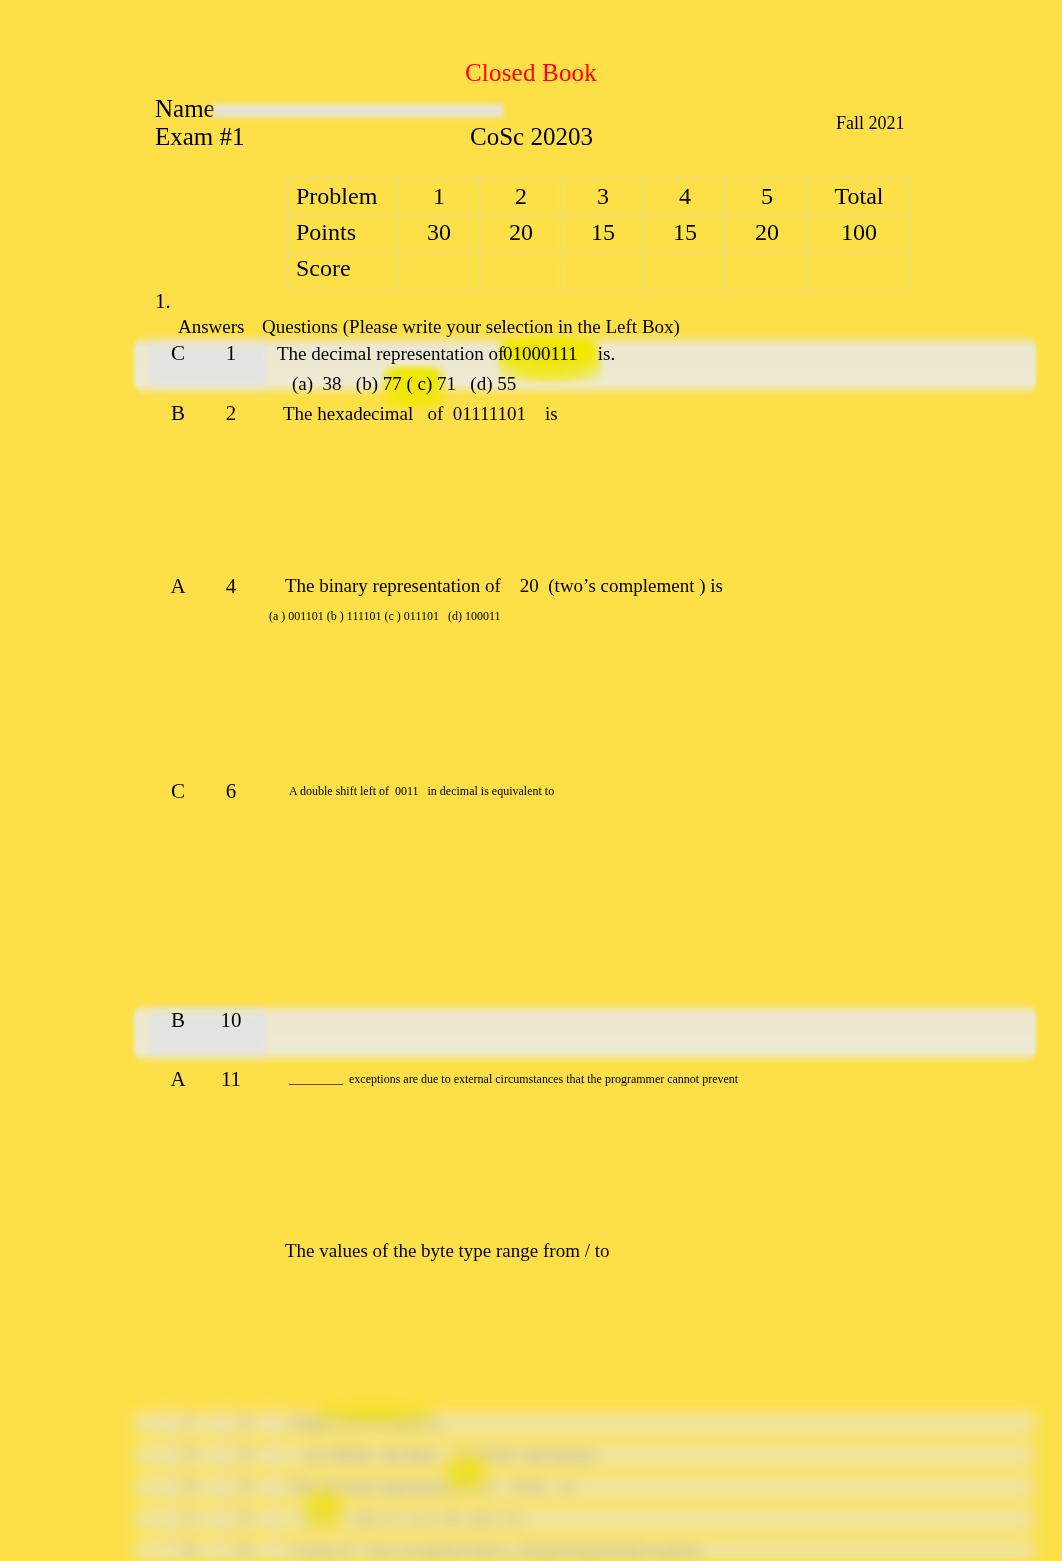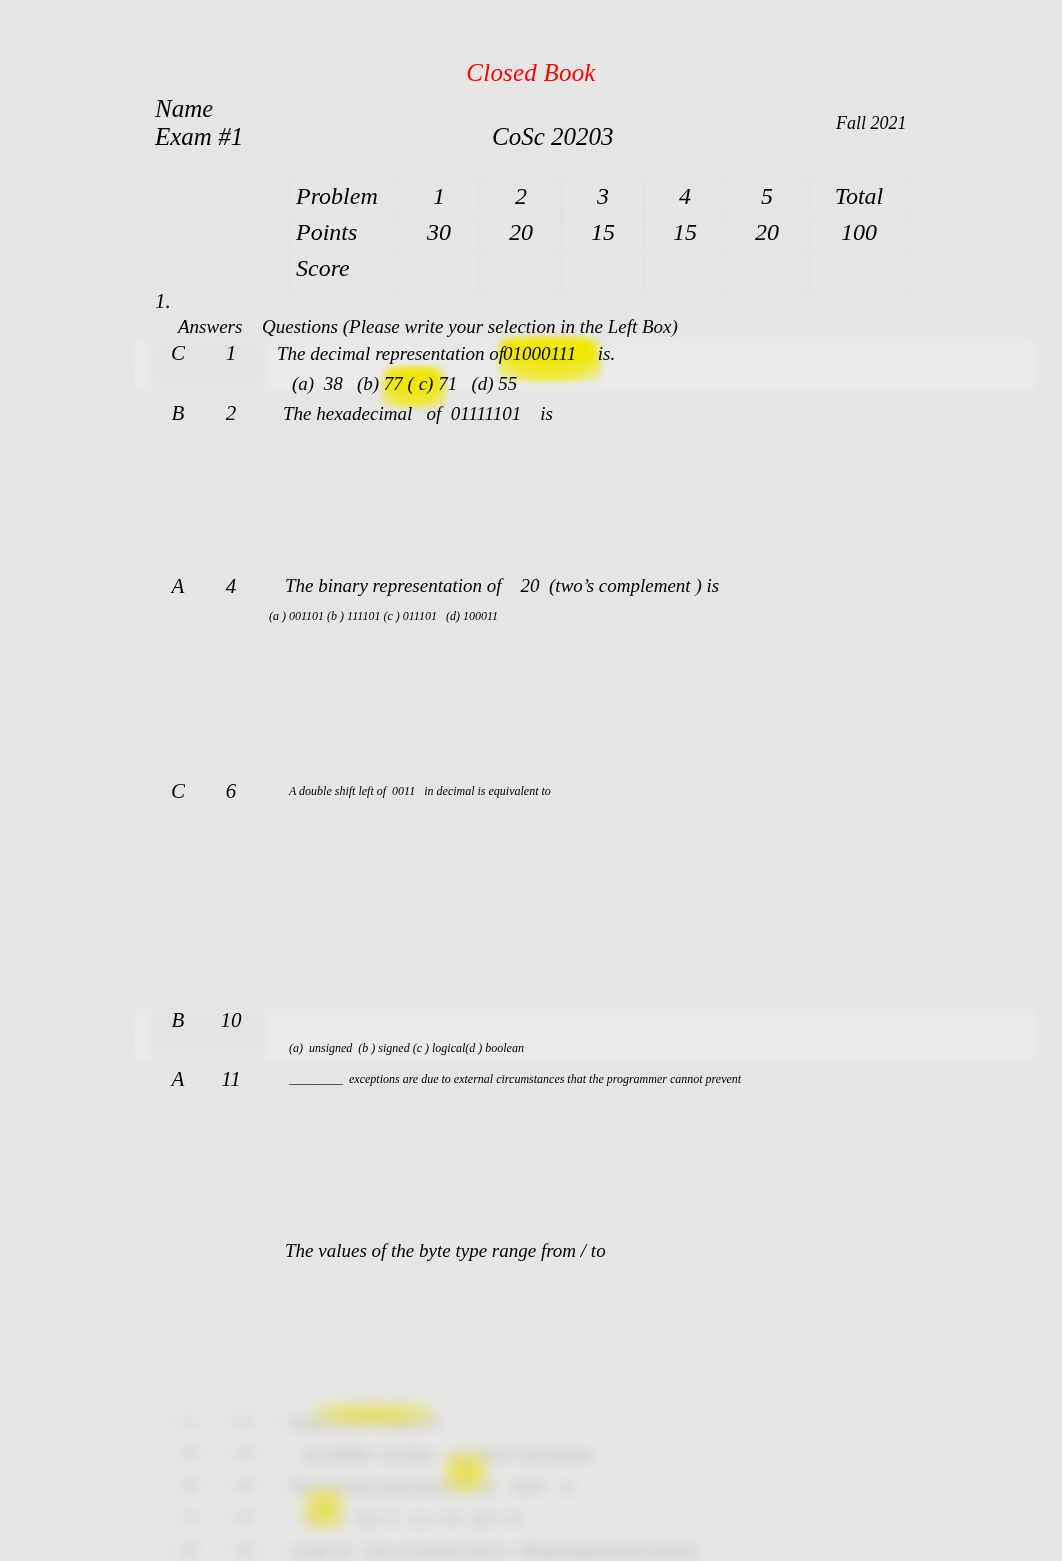--- a/index.html
+++ b/index.html
@@ -13,22 +13,21 @@
     position: relative;
     overflow: hidden;
     font-family: "Liberation Serif", "DejaVu Serif", serif;
     color: #000000;
     -webkit-font-smoothing: antialiased;
   }
 
   .page {
     position: absolute;
     inset: 0;
-    background: #e5e5e5;
-    font-style: italic;
+    background: #fde047;
   }
 
   
   .abs { position: absolute; white-space: pre; }
 
   
   #closed-book {
     left: 0; right: 0;
     top: 58px;
     text-align: center;
@@ -44,21 +43,21 @@
   }
   #name-blank {
     position: absolute;
     left: 213px; top: 101px;
     width: 290px; height: 19px;
     background: linear-gradient(180deg, rgba(232,232,232,0) 0%, rgba(228,228,228,.95) 35%, rgba(228,228,228,.95) 70%, rgba(232,232,232,0) 100%);
     filter: blur(2.2px);
   }
 
   #exam-label { left: 155px; top: 121px; font-size: 25px; line-height: 31px; }
-  #course-label { left: 492px; top: 121px; font-size: 25px; line-height: 31px; }
+  #course-label { left: 470px; top: 121px; font-size: 25px; line-height: 31px; }
   #term-label  { left: 836px; top: 108px; font-size: 18px; line-height: 31px; }
 
   
   #score-table-wrap {
     position: absolute;
     left: 288px; top: 178px;
     width: 622px; height: 114px;
   }
   #score-grid {
     position: absolute; inset: 0;
@@ -283,21 +282,20 @@
 
   <div class="ans-letter" style="left:155px; top:778px;">C</div>
   <div class="ans-num" style="left:208px; top:778px;">6</div>
   <div class="q-text small" style="left:289px; top:779px;">A double shift left of  0011   in decimal is equivalent to</div>
 
   <div class="row-band" style="left:134px; top:1002px; width:902px; height:62px;"></div>
   <div class="ansbox-band" style="left:150px; top:1005px; width:116px; height:56px;"></div>
 
   <div class="ans-letter" style="left:155px; top:1007px;">B</div>
   <div class="ans-num" style="left:208px; top:1007px;">10</div>
-  <div class="q-text small" style="left:289px; top:1036px;">(a)  unsigned  (b ) signed (c ) logical(d ) boolean</div>
 
   <div class="ans-letter" style="left:155px; top:1066px;">A</div>
   <div class="ans-num" style="left:208px; top:1066px;">11</div>
   <div class="q-text small" style="left:289px; top:1067px;">_________  exceptions are due to external circumstances that the programmer cannot prevent</div>
 
   <div class="q-text" style="left:285px; top:1238px;">The values of the byte type range from / to</div>
 
   <div id="bottom-bleed">
     <div class="bb-band" style="top:4px"></div>
     <div class="bb-band" style="top:36px"></div>

